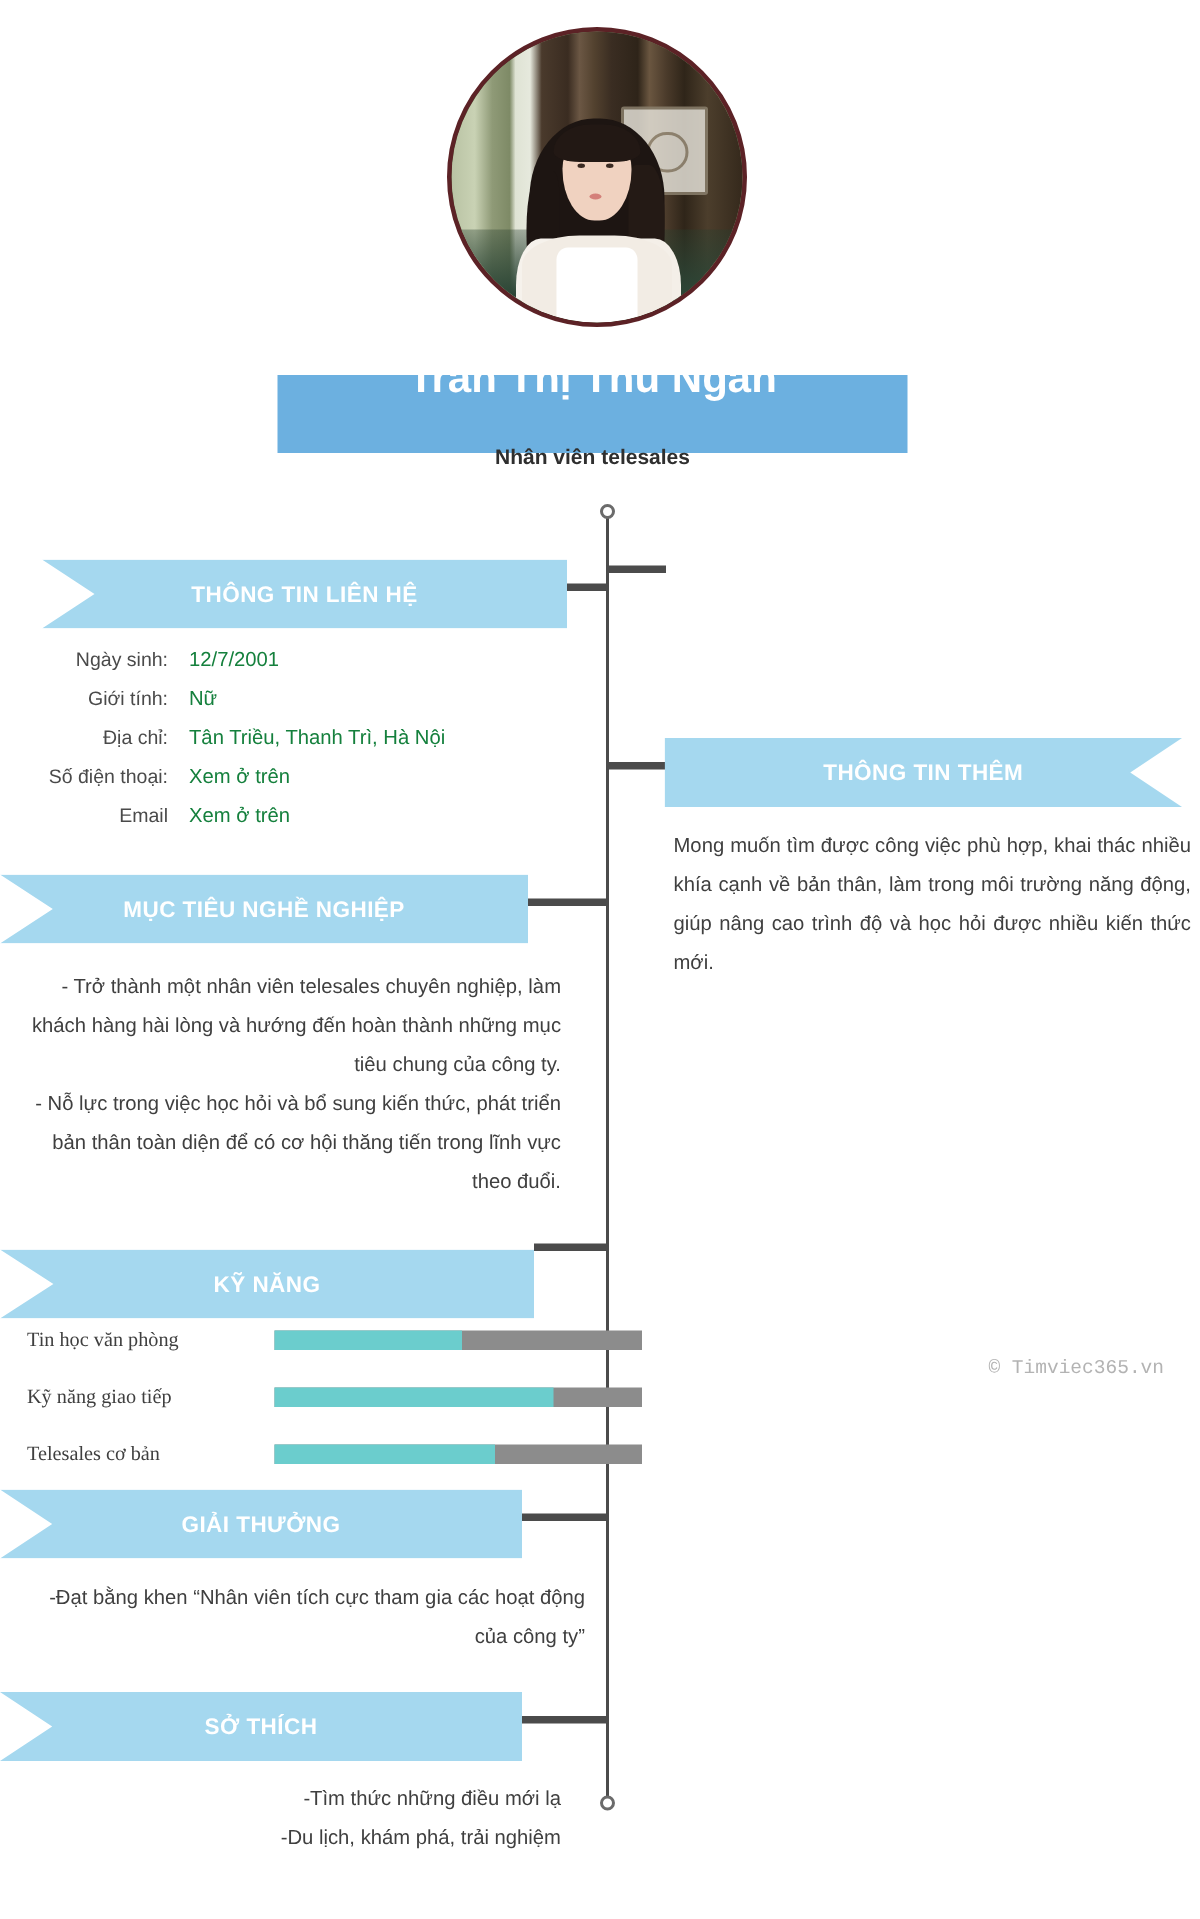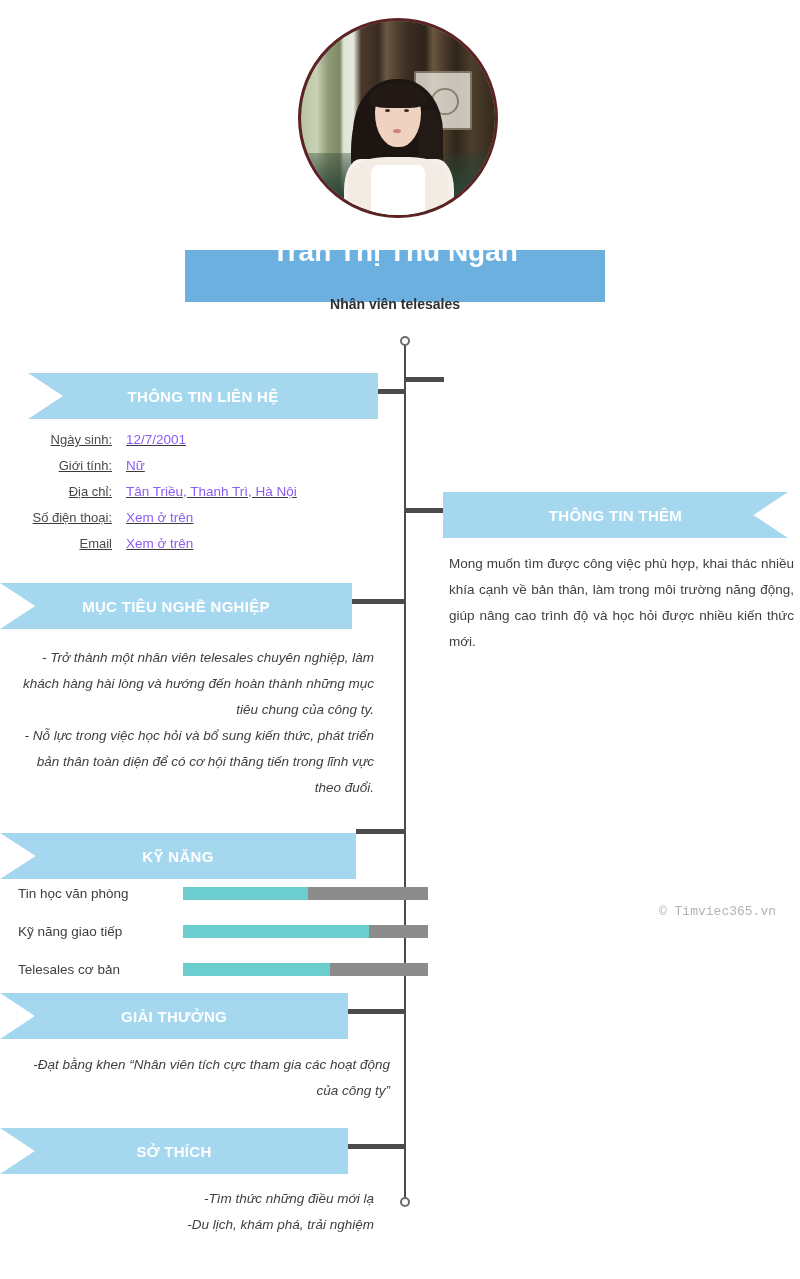--- a/index.html
+++ b/index.html
@@ -170,34 +170,34 @@
   }
   .banner-title {
     font-size: 15px;
     font-weight: bold;
     color: #ffffff;
     letter-spacing: .3px;
   }
 
   
   .block { position: absolute; font-size: 13.5px; line-height: 26px; color: #3f3f3f; }
-  .block.r { text-align: right; font-style: italic; }
+  .block.r { text-align: right; }
   .block.j { text-align: justify; }
 
   
   .contact { position: absolute; left: 18px; top: 432px; width: 350px; }
-  .contact-row { display: flex; align-items: baseline; margin-bottom: 11px; text-decoration: underline; }
+  .contact-row { display: flex; align-items: baseline; margin-bottom: 11px; }
   .contact-label {
     width: 108px; text-align: right; padding-right: 14px;
     font-size: 13px; color: #4a4a4a;
   }
-  .contact-value { font-size: 13.5px; color: #8b5cf6; }
-
-  
-  .skills { position: absolute; left: 18px; top: 874px; width: 412px; }
+  .contact-value { font-size: 13.5px; color: #15803d; }
+
+  
+  .skills { position: absolute; left: 18px; top: 874px; width: 412px; font-family: Liberation Serif, serif; }
   .skill-row { display: flex; align-items: center; height: 38px; }
   .skill-name { width: 165px; font-size: 13.5px; color: #3f3f3f; }
   .skill-track {
     position: relative;
     width: 245px; height: 13px;
     background: #8c8c8c;
   }
   .skill-fill { position: absolute; left: 0; top: 0; height: 100%; background: #6bcdcd; }
 
   

